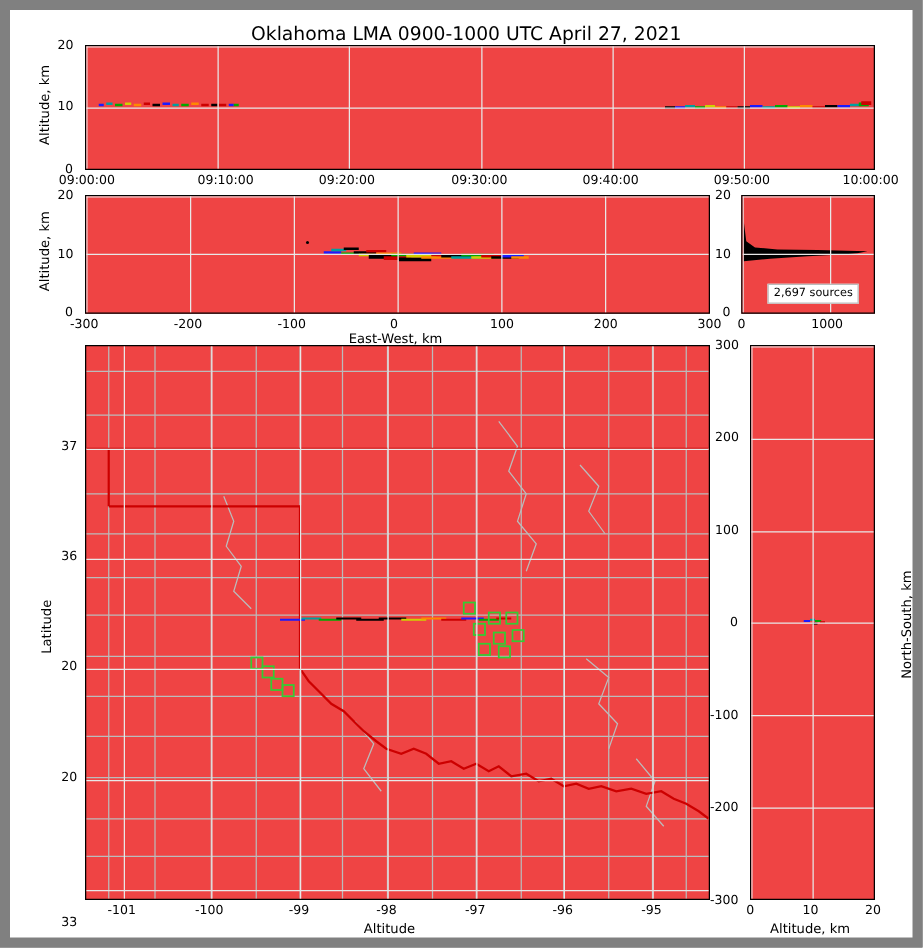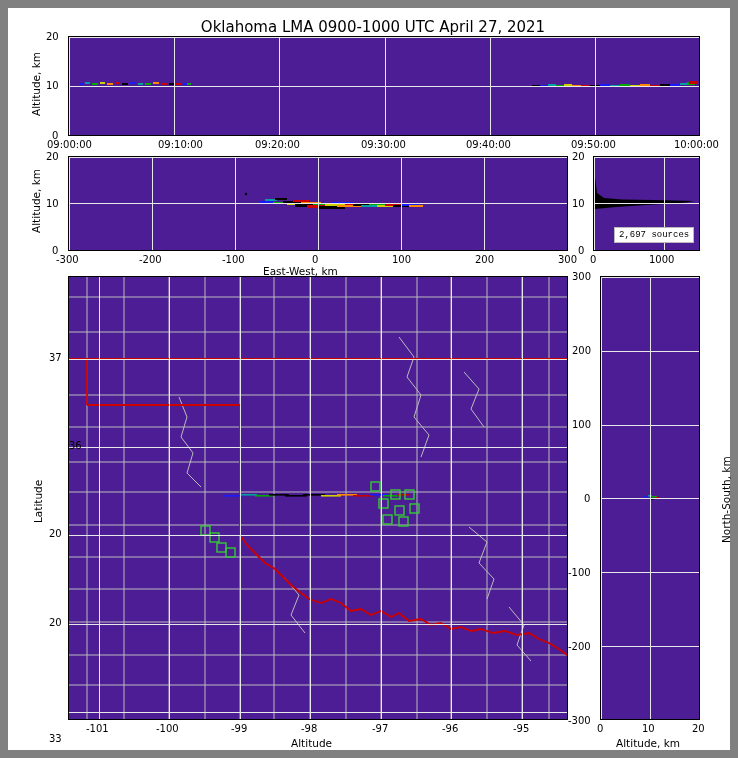--- a/index.html
+++ b/index.html
@@ -1,20 +1,20 @@
 <!DOCTYPE html>
 <html><head>
 <meta charset="utf-8">
 <style>
   html,body{margin:0;padding:0;background:#808080;}
   body{width:738px;height:758px;font-family:"DejaVu Sans",sans-serif;}
   #page{position:relative;width:738px;height:758px;background:#808080;box-sizing:border-box;}
   #canvas{position:absolute;left:8px;top:8px;width:722px;height:742px;background:#ffffff;}
   .title{position:absolute;left:0;top:10px;width:730px;text-align:center;font-size:15px;color:#000;}
-  .axbox{position:absolute;border:1px solid #000;box-sizing:border-box;background:#4c1d95;overflow:hidden;font-family:Liberation Mono, monospace;}
+  .axbox{position:absolute;border:1px solid #000;box-sizing:border-box;background:#ef4444;overflow:hidden;}
   .tick-lbl{position:absolute;font-size:10px;color:#000;white-space:nowrap;}
   .axis-title{position:absolute;font-size:10.5px;color:#000;white-space:nowrap;}
   .rot{transform:rotate(-90deg);transform-origin:left top;}
   .grid-v{position:absolute;top:0;bottom:0;width:1px;background:#e8e8e8;}
   .grid-h{position:absolute;left:0;right:0;height:1px;background:#e8e8e8;}
   .srcbox{position:absolute;border:1px solid #bbb;background:#fff;font-size:9px;padding:2px 4px;color:#000;}
   svg{display:block;}
 </style>
 </head>
 <body>
@@ -132,21 +132,21 @@
     <div class="tick-lbl" style="left:38px;top:190px;">10</div>
     <div class="tick-lbl" style="left:38px;top:143px;">20</div>
     <div class="axis-title rot" style="left:22px;top:225px;">Altitude, km</div>
     <div class="tick-lbl" style="left:48px;top:246px;">-300</div>
     <div class="tick-lbl" style="left:131px;top:246px;">-200</div>
     <div class="tick-lbl" style="left:214px;top:246px;">-100</div>
     <div class="tick-lbl" style="left:304px;top:246px;">0</div>
     <div class="tick-lbl" style="left:384px;top:246px;">100</div>
     <div class="tick-lbl" style="left:467px;top:246px;">200</div>
     <div class="tick-lbl" style="left:550px;top:246px;">300</div>
-    <div class="axis-title" style="left:255px;top:257px;">East-West, km</div>
+    <div class="axis-title" style="left:271px;top:257px;">East-West, km</div>
 
     <div class="axbox" style="left:585px;top:148px;width:107px;height:95px;">
       <div class="grid-v" style="left:0px;"></div>
       <div class="grid-v" style="left:70px;"></div>
       <div class="grid-h" style="top:0px;"></div>
       <div class="grid-h" style="top:46px;"></div>
 
       <svg width="105" height="93">
         <path d="M1,93 L1,52 L22,50 L52,48 L80,46.5 L92,45.5 L100,44 L60,43 L28,42.5 L10,41 L3,36 L1,20 L1,93 Z" fill="#000000"></path>
       </svg>
@@ -252,21 +252,21 @@
           <rect x="310" y="222" width="9" height="9"></rect>
           <rect x="326" y="229" width="9" height="9"></rect>
           <rect x="341" y="227" width="9" height="9"></rect>
           <rect x="314" y="238" width="9" height="9"></rect>
           <rect x="330" y="240" width="9" height="9"></rect>
         </g>
       </svg>
     </div>
 
     <div class="tick-lbl" style="left:41px;top:344px;">37</div>
-    <div class="tick-lbl" style="left:41px;top:432px;margin-left:20px;">36</div>
+    <div class="tick-lbl" style="left:41px;top:432px;">36</div>
     <div class="tick-lbl" style="left:41px;top:520px;">20</div>
     <div class="tick-lbl" style="left:41px;top:609px;">20</div>
     <div class="tick-lbl" style="left:41px;top:697px;margin-top:28px;">33</div>
     <div class="axis-title rot" style="left:24px;top:515px;">Latitude</div>
 
     <div class="tick-lbl" style="left:78px;top:715px;">-101</div>
     <div class="tick-lbl" style="left:148px;top:715px;">-100</div>
     <div class="tick-lbl" style="left:223px;top:715px;">-99</div>
     <div class="tick-lbl" style="left:293px;top:715px;">-98</div>
     <div class="tick-lbl" style="left:364px;top:715px;">-97</div>

